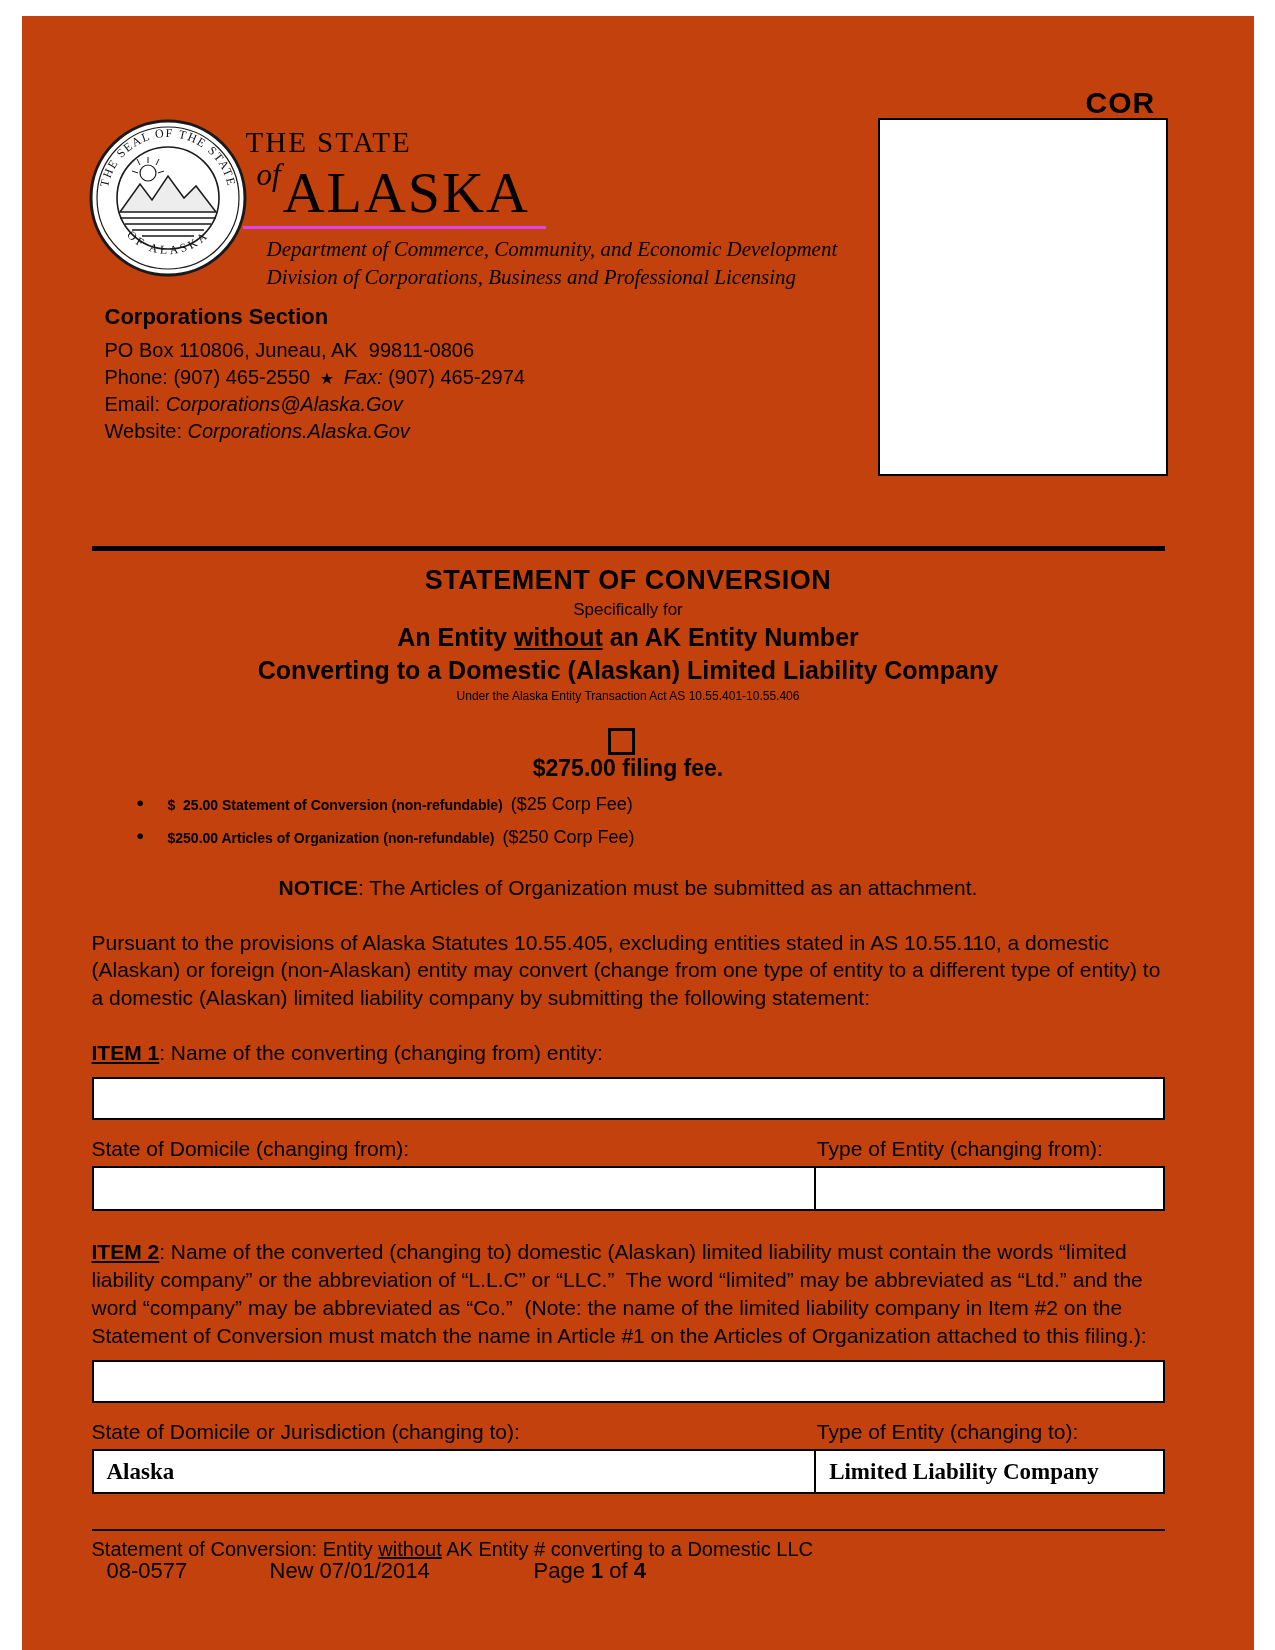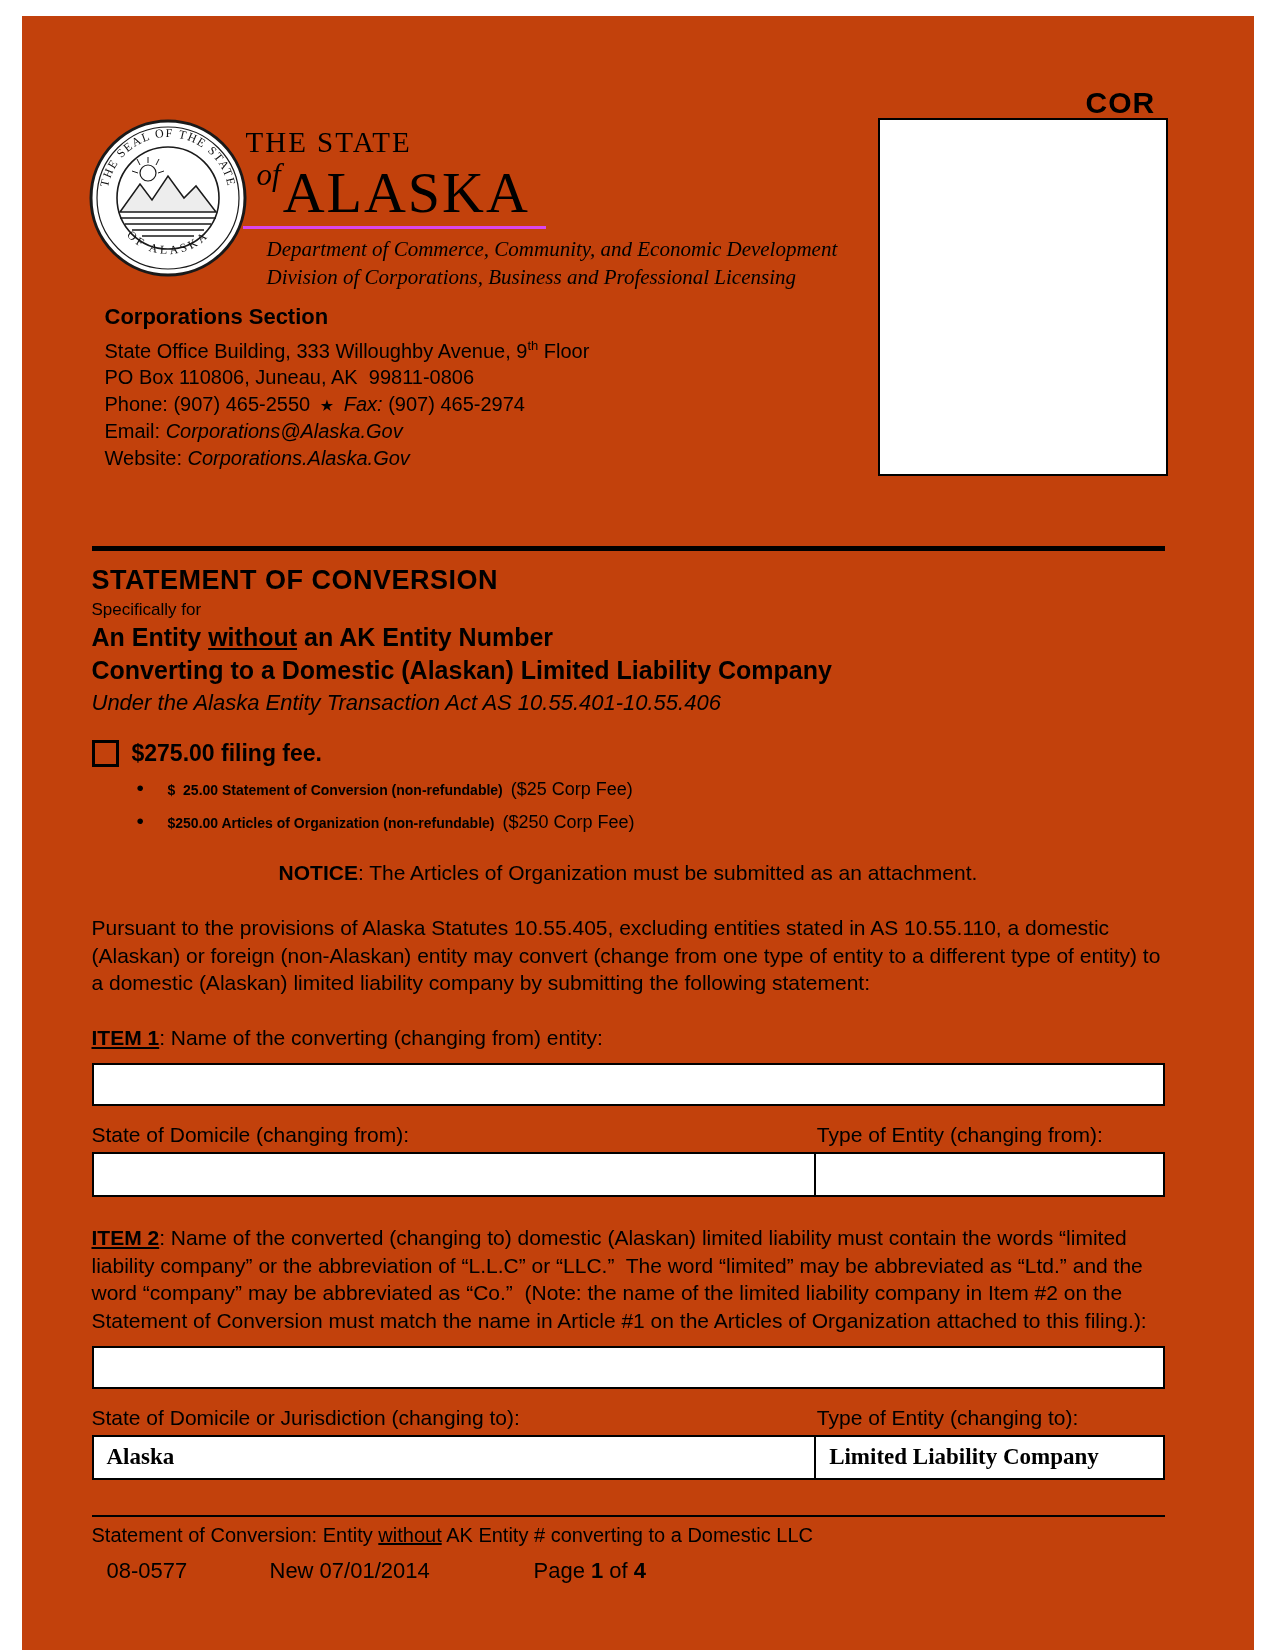--- a/index.html
+++ b/index.html
@@ -32,28 +32,28 @@
   .contact { position:absolute; top:286px; left:83px; font-size:20px; line-height:1.35; }
   .contact-title { font-weight:bold; font-size:22px; margin-bottom:5px; }
   .sup { font-size:13px; vertical-align:super; }
   .it { font-style:italic; }
   .star { font-size:16px; padding:0 4px; }
 
   
   .main { position:absolute; top:530px; left:70px; width:1073px; }
   .rule-thick { height:5px; background:#000; }
 
-  .title-block { text-align:left; margin-top:13px; line-height:1.25; }
+  .title-block { text-align:center; margin-top:13px; line-height:1.25; }
   .title-main { font-size:27px; font-weight:bold; letter-spacing:0.5px; }
   .title-spec { font-size:17px; margin-top:1px; }
   .title-l2, .title-l3 { font-size:25px; font-weight:bold; margin-top:2px; }
   .u { text-decoration:underline; }
-  .title-l4 { font-size:22px; margin-top:2px;font-style:italic; }
-
-  .fee-row { display:flex; align-items:center; margin-top:24px; }
+  .title-l4 { font-size:12px; margin-top:2px; }
+
+  .fee-row { display:flex; align-items:center; margin-top:24px;flex-direction:column; }
   .checkbox { width:27px; height:27px; border:3px solid #000; margin-right:13px; flex:0 0 auto; }
   .fee-label { font-size:23px; font-weight:bold; }
 
   .bullet-row { display:flex; align-items:baseline; margin-left:45px; margin-top:9px; }
   .bullet-dot { width:31px; font-size:21px; }
   .bullet-main { font-size:14px; font-weight:bold; white-space:pre; }
   .bullet-note { font-size:18px; margin-left:8px; }
 
   .notice { text-align:center; margin-top:28px; font-size:21px; }
   .bold { font-weight:bold; }
@@ -120,23 +120,20 @@
       <span class="of">of</span><span class="alaska">ALASKA</span>
     </div>
     <div class="dept dept-block">
       <div>Department of Commerce, Community, and Economic Development</div>
       <div>Division of Corporations, Business and Professional Licensing</div>
     </div>
   </div>
 
   <div class="contact">
     <div class="contact-title">Corporations Section</div>
-    <div>
-      <span>State Office Building, 333 Willoughby Avenue, 9</span><span class="sup">th</span><span> Floor</span>
-    </div>
     <div>PO Box 110806, Juneau, AK&nbsp; 99811-0806</div>
     <div>
       <span>Phone: (907) 465-2550</span>
       <span class="star">★</span>
       <span class="it">Fax:</span>
       <span>(907) 465-2974</span>
     </div>
     <div>
       <span>Email: </span><span class="it">Corporations@Alaska.Gov</span>
     </div>

